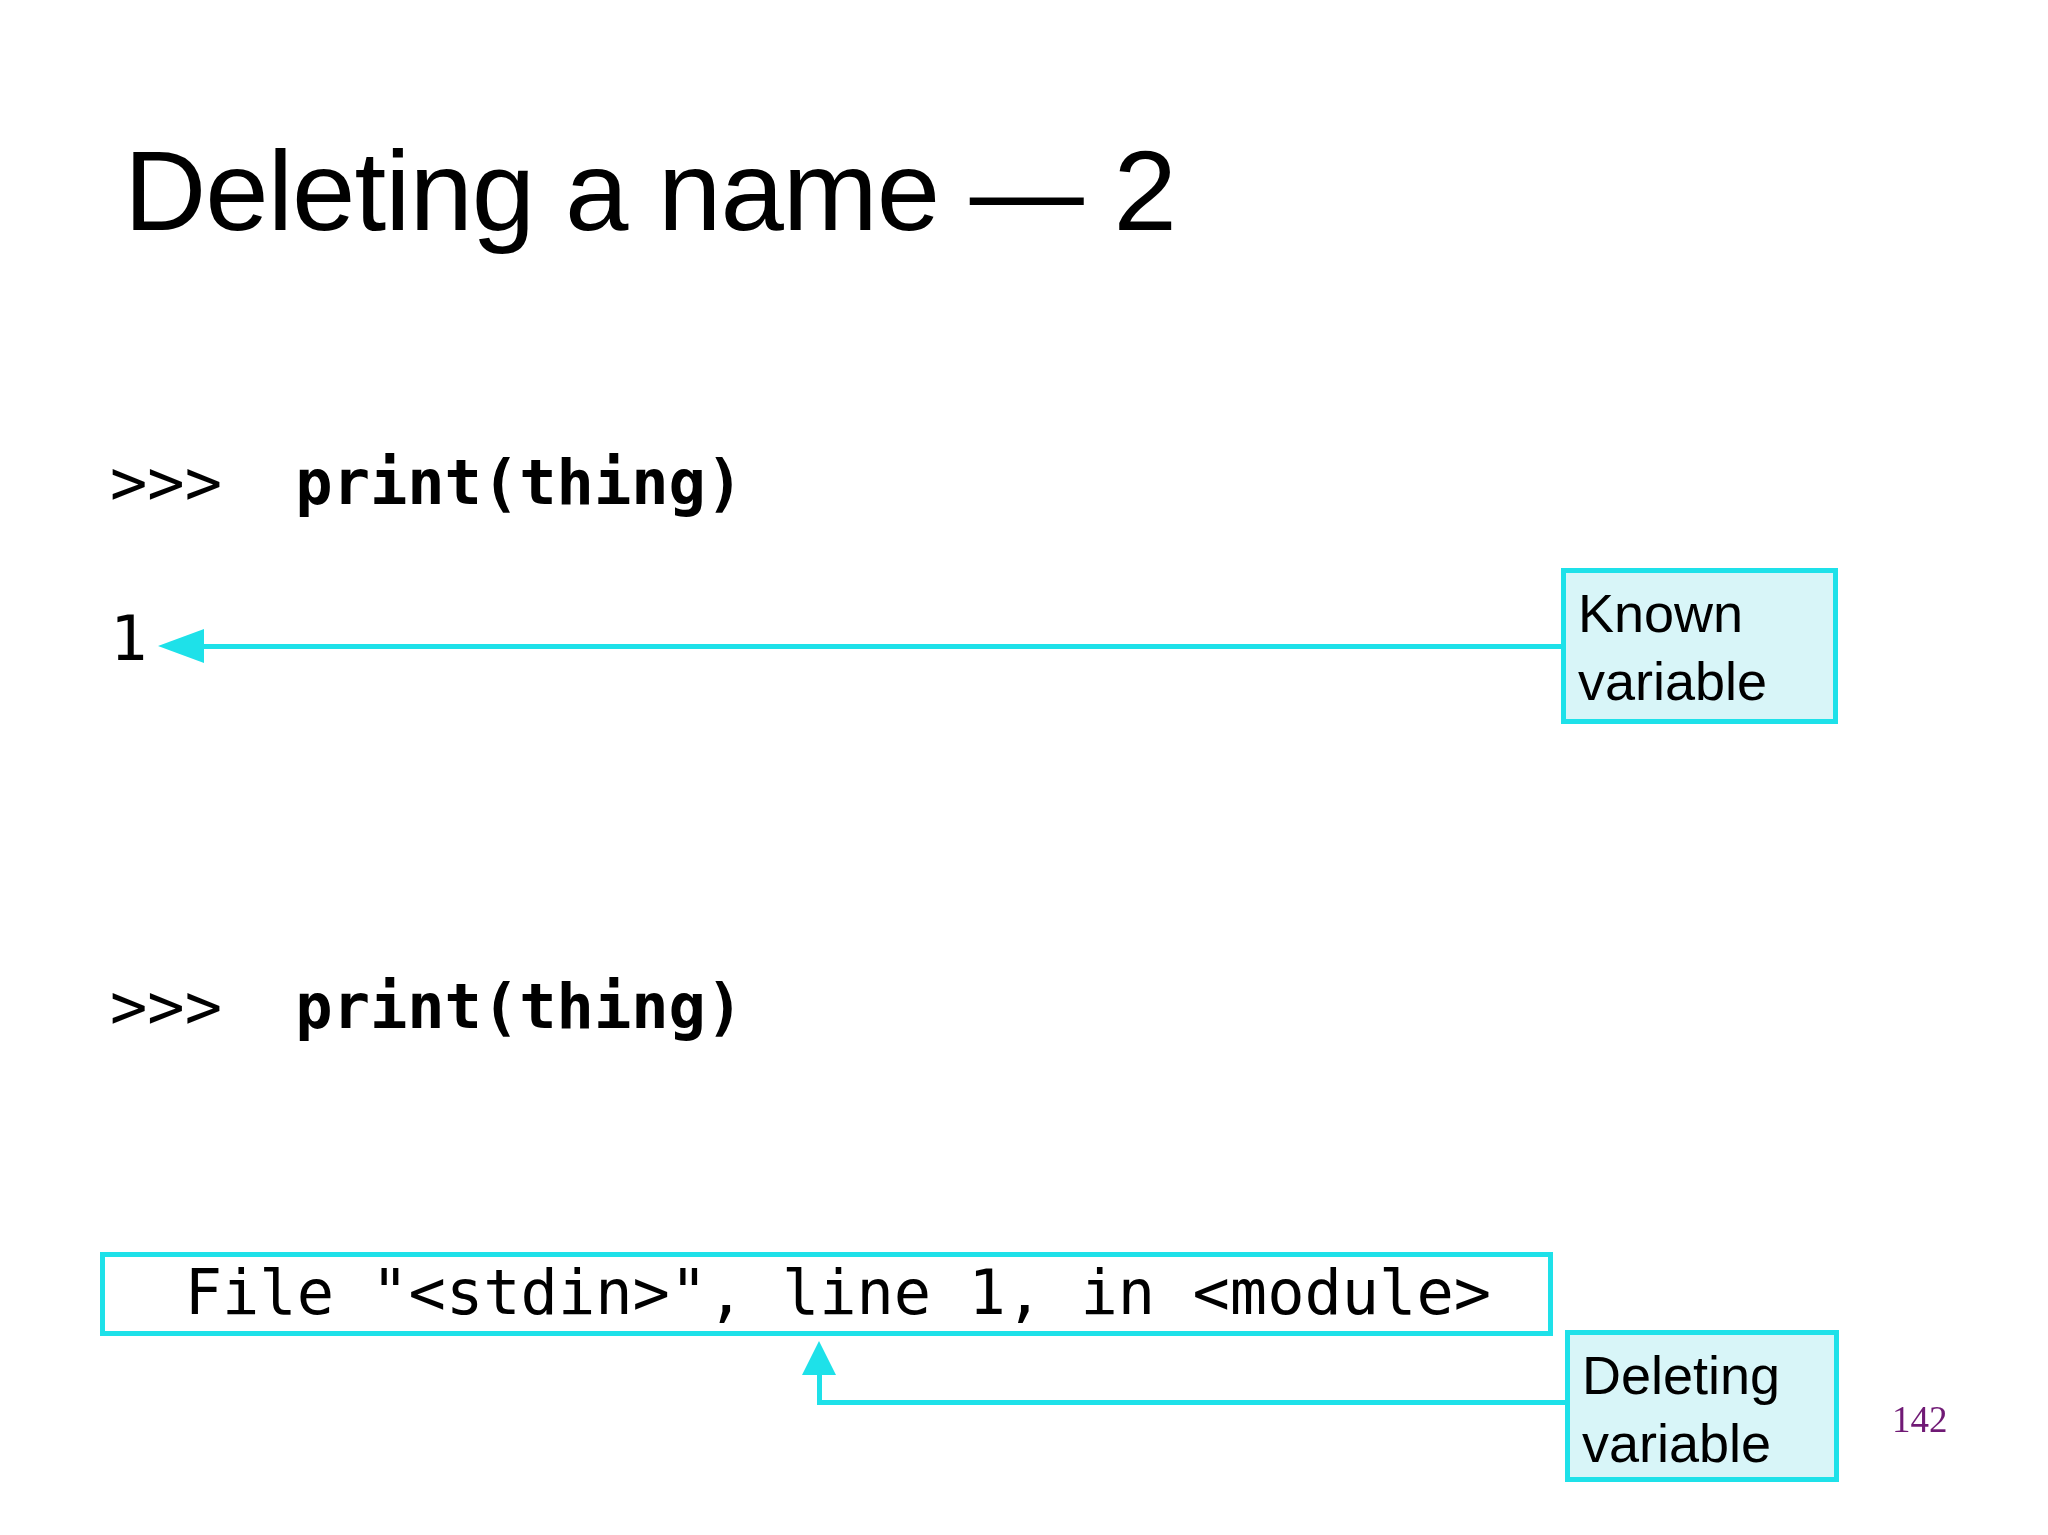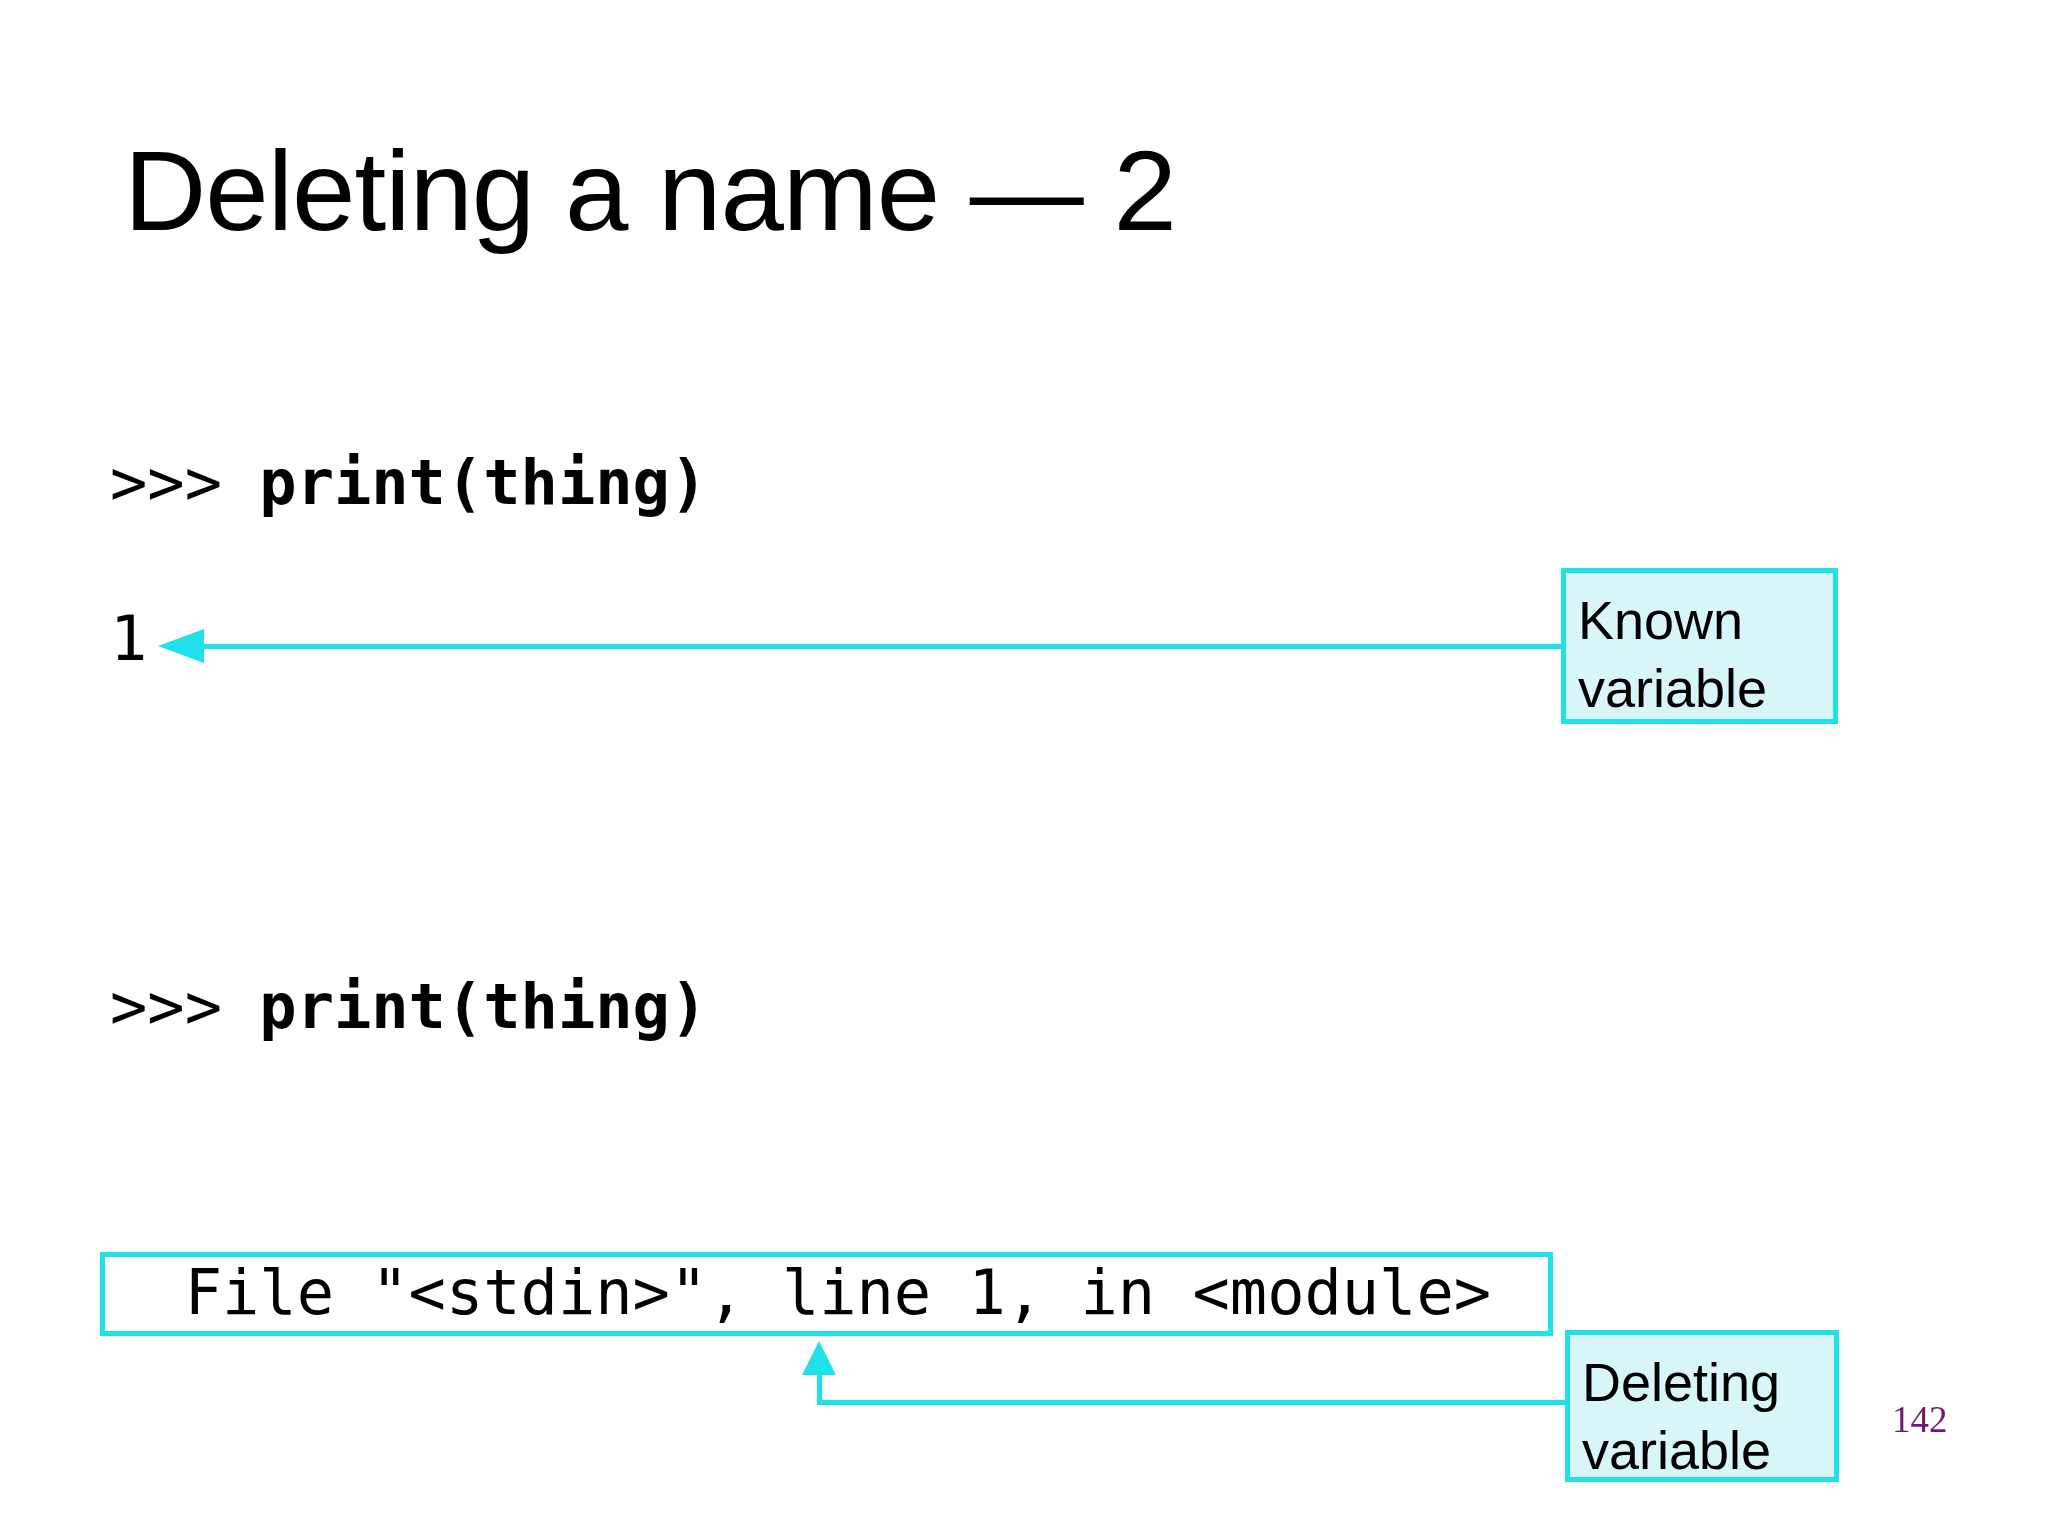--- a/index.html
+++ b/index.html
@@ -26,21 +26,21 @@
 
   .code {
     position: absolute;
     left: 110px;
     font-family: "DejaVu Sans Mono", "Liberation Mono", monospace;
     font-size: 62px;
     line-height: 1;
     color: #000;
     white-space: pre;
   }
-  .code .cmd { font-weight: bold; }
+  .code .cmd { font-weight: bold; margin-left: 36px; }
 
   .traceback {
     position: absolute;
     left: 110px; top: 1128px;
     font-family: "DejaVu Sans Mono", "Liberation Mono", monospace;
     font-size: 62px;
     line-height: 66px;
     color: #000;
     white-space: pre;
   }
@@ -64,21 +64,21 @@
   }
 
   .callout {
     position: absolute;
     box-sizing: border-box;
     background: #d8f5f8;
     border: 5px solid #1ee1e9;
     color: #000;
     font-size: 54px;
     line-height: 68px;
-    padding: 13px 0 0 12px;
+    padding: 6px 0 0 12px;
   }
 
   .outline-box {
     position: absolute;
     box-sizing: border-box;
     border: 5px solid #1ee1e9;
     background: transparent;
   }
 
   .page-number {

